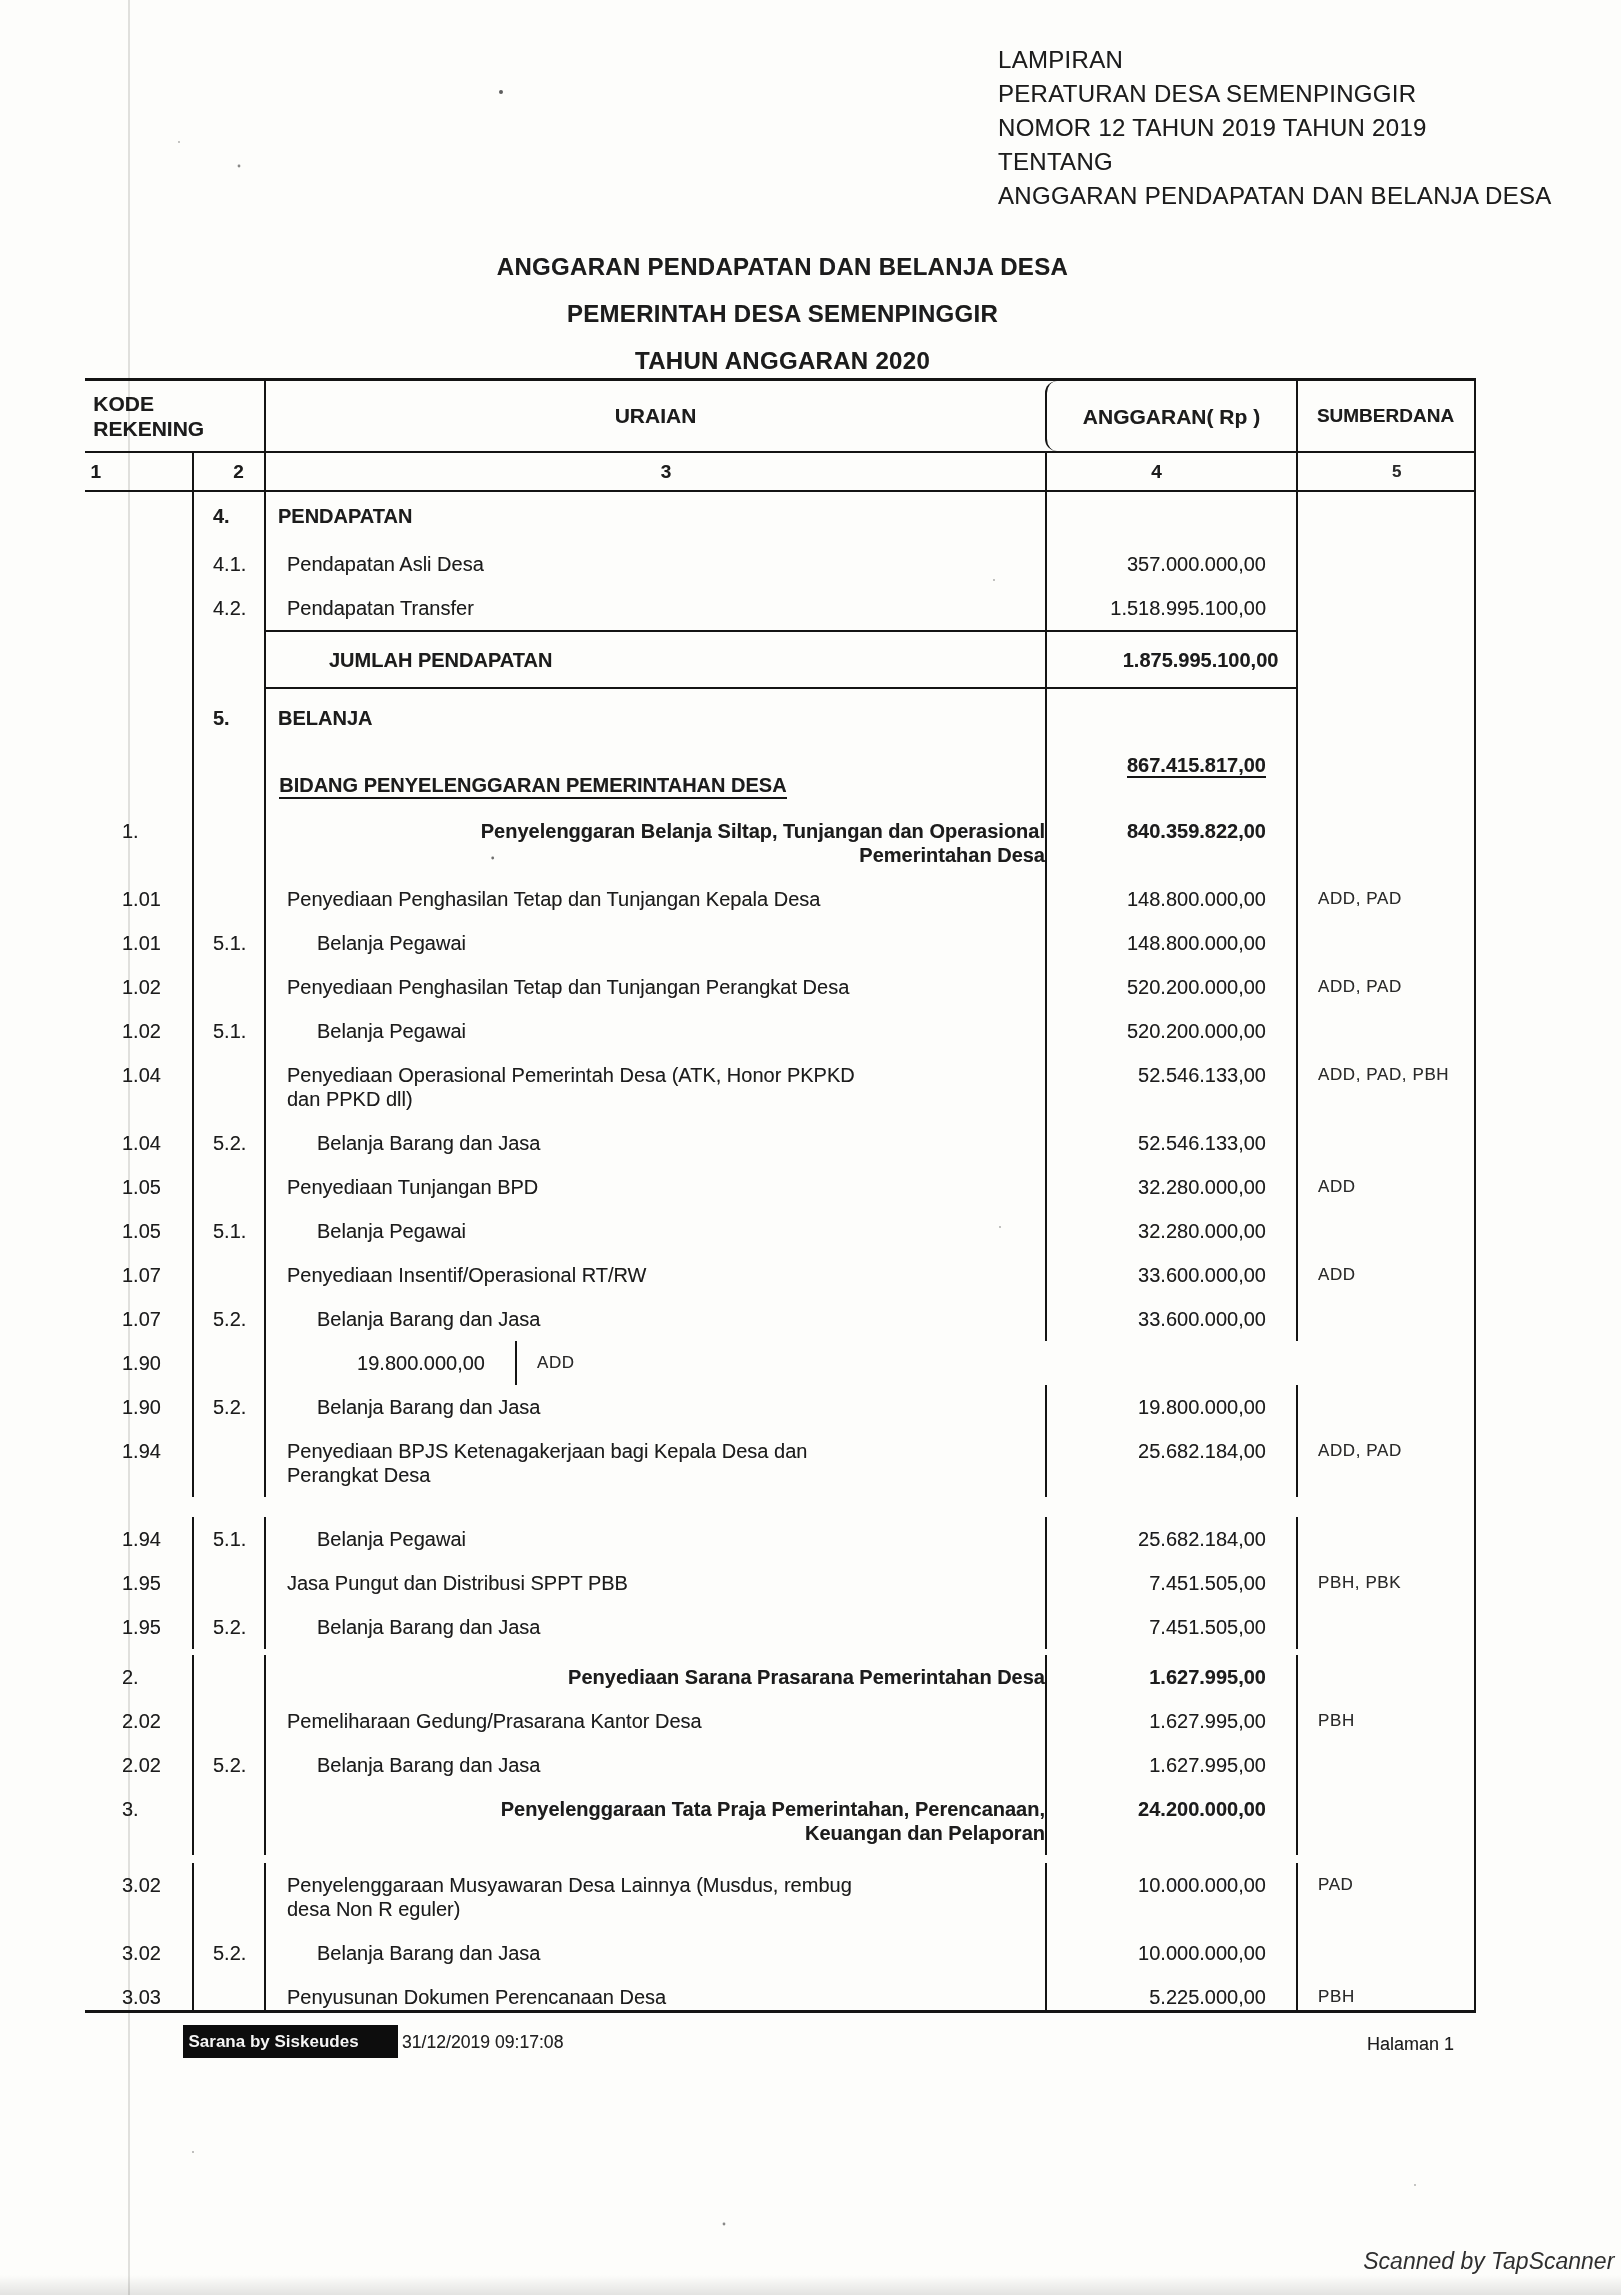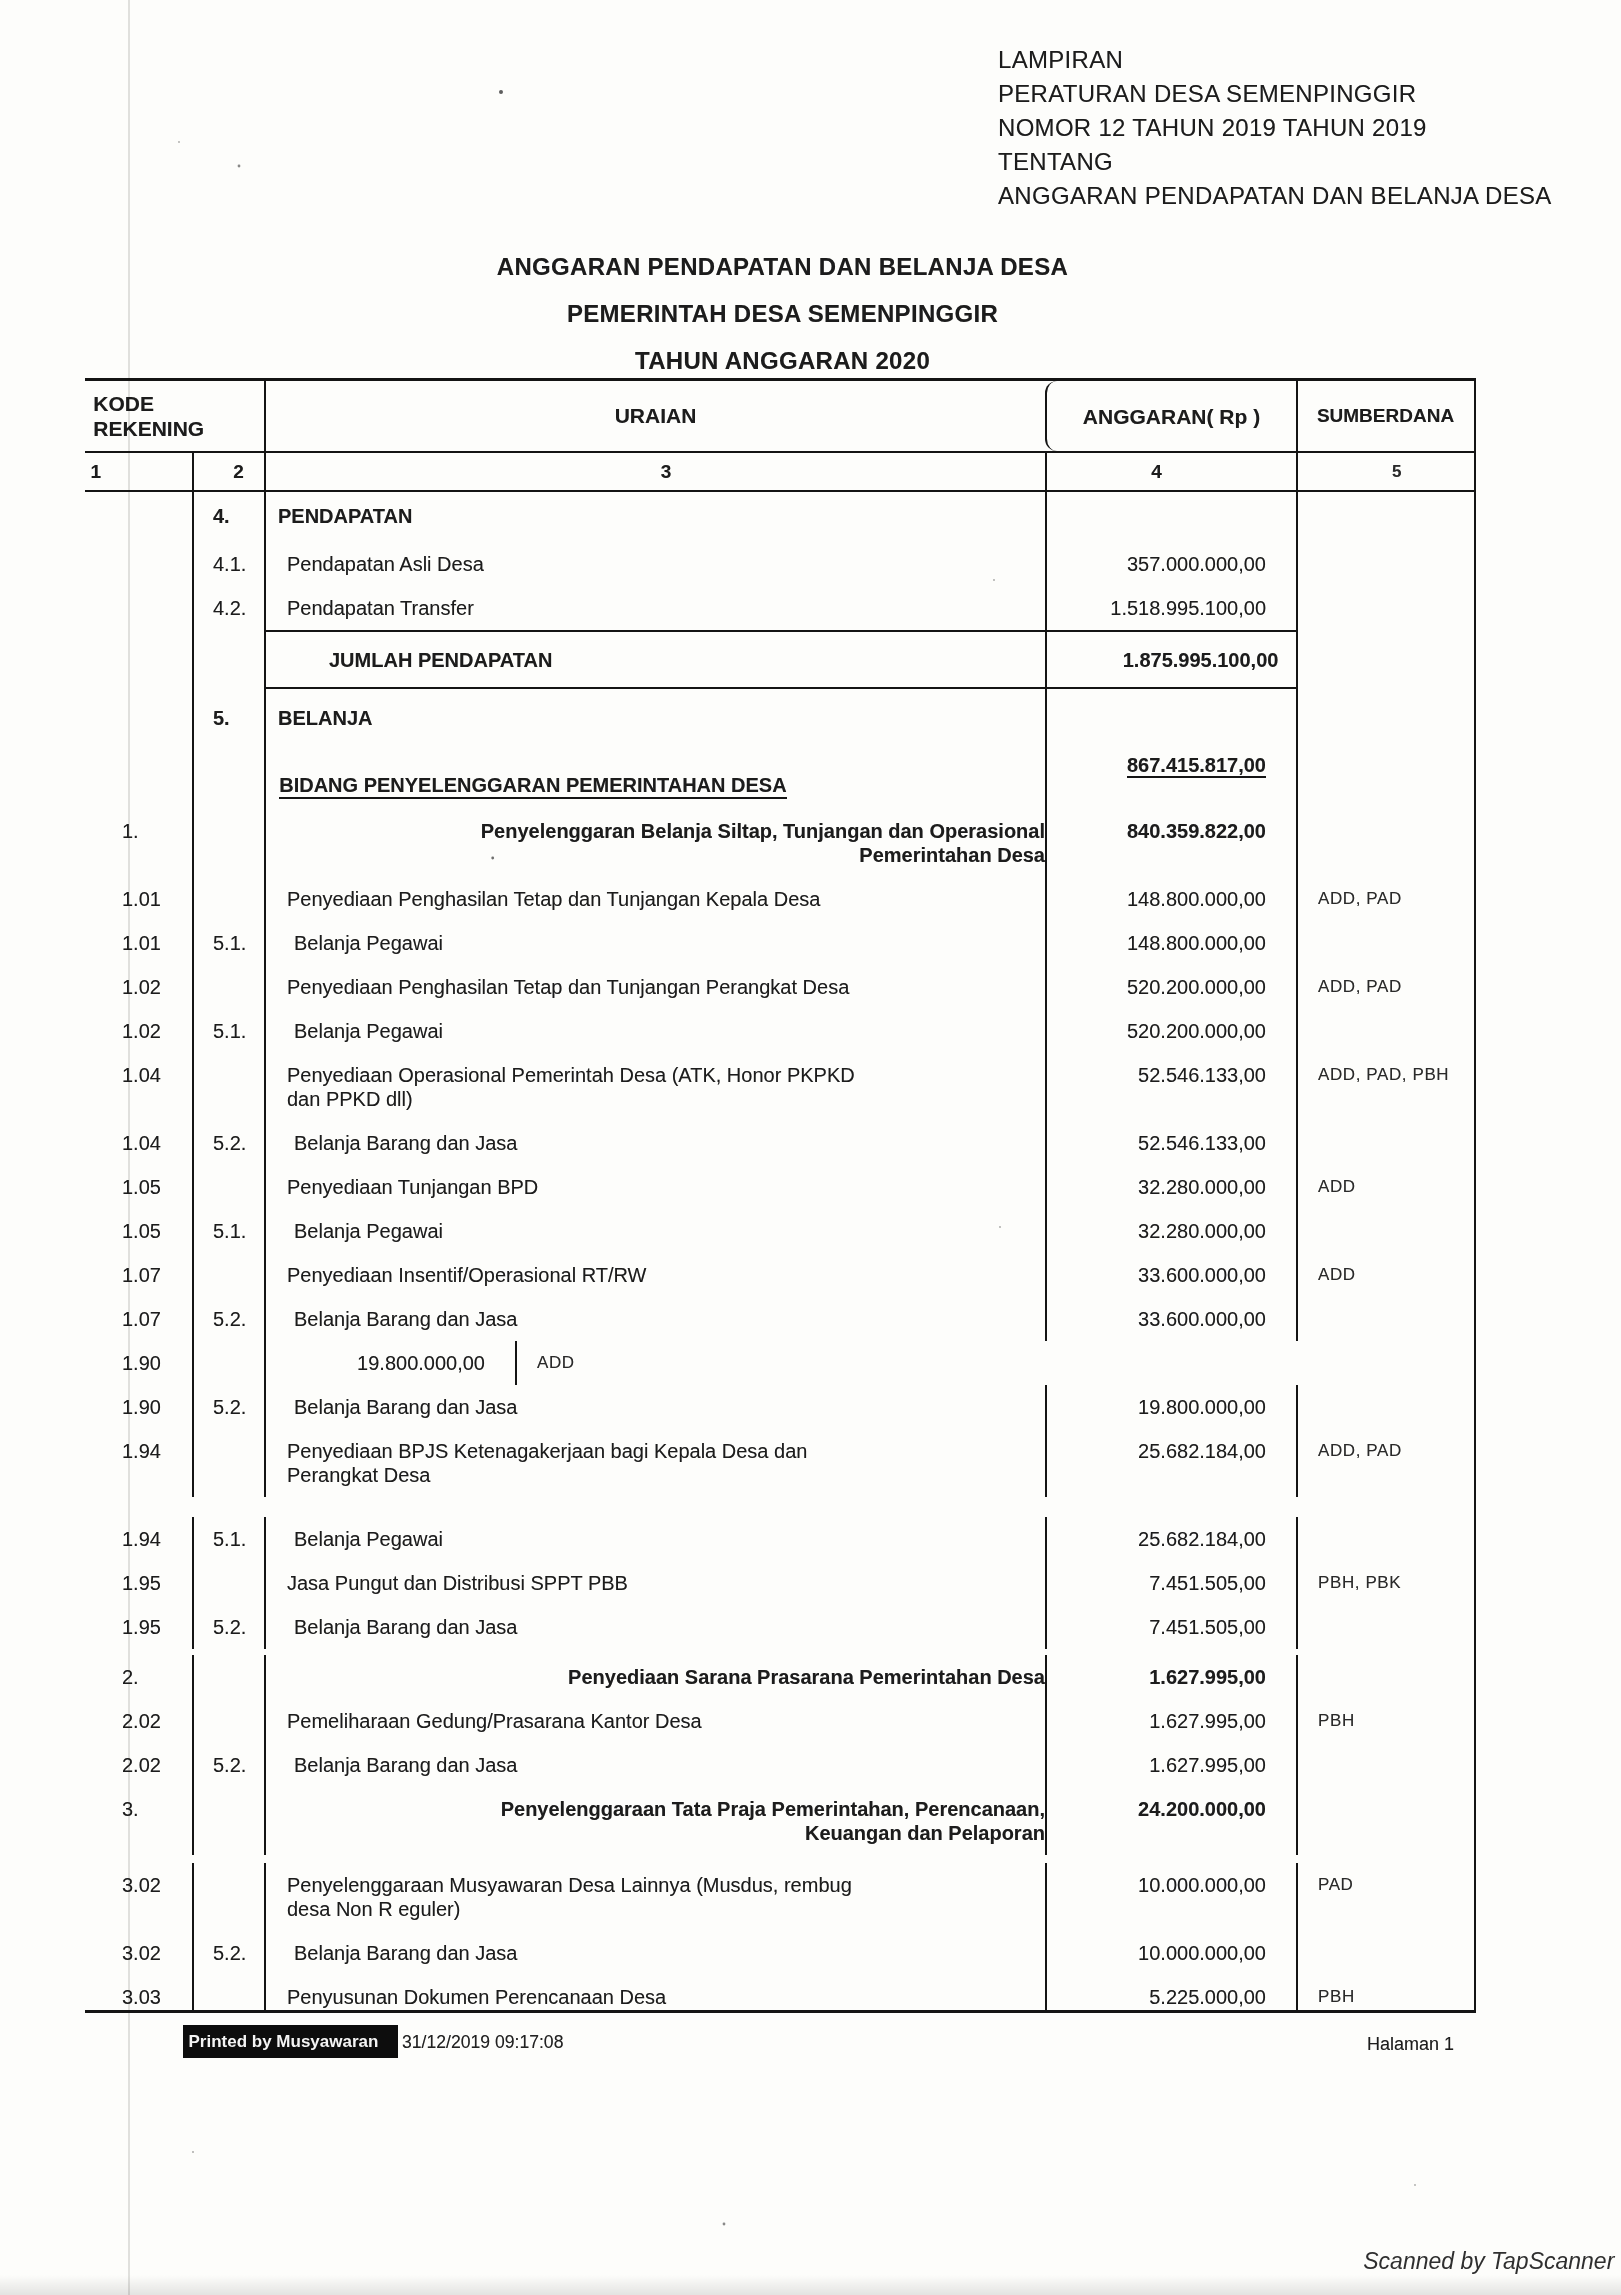--- a/index.html
+++ b/index.html
@@ -58,21 +58,21 @@
   .r .c{padding-top:10px;padding-bottom:10px;}
   .r .c3 .t{display:inline-block;max-width:584px;}
   .r.sec{font-weight:bold;}
   .r.grp .c3,.r.grp .c4{font-weight:bold;padding-left:7px;}
   .r.bidang .c3,.r.bidang .c4{font-weight:bold;}
   .r.bidang .c3 .t,.r.bidang .c4 .t{border-bottom:2.2px solid #141414;padding-bottom:0;margin-top:20px;}
   .r.total .c3,.r.total .c4{font-weight:bold;border-top:2.8px solid #141414;border-bottom:2.8px solid #141414;
     padding-top:15.4px;padding-bottom:15.4px;}
   .r.total .c3{padding-left:63px;}
   .r.total .c4{padding-right:17.6px;padding-left:13px;}
-  .r.sub .c3{padding-left:28px;text-decoration:underline;}
+  .r.sub .c3{padding-left:51px;text-decoration:underline;}
   .r.sec .c3{padding-left:12px;}
   .r.bidang .c3{padding-left:13.2px;}
   .r.grp .c3{padding-left:22px;text-align:right;}
   .r:nth-child(1) .c{padding-top:12px;padding-bottom:14.3px;}
   .r:nth-child(5) .c{padding-top:16.5px;padding-bottom:13.2px;}
   .r:nth-child(20){margin-bottom:20px;}
   .r:nth-child(24){margin-top:6.6px;}
   .r:nth-child(27){margin-bottom:7.7px;}
 
   
@@ -362,20 +362,20 @@
       <div class="c c2"><span class="t"></span></div>
       <div class="c c3"><span class="t">Penyusunan Dokumen Perencanaan Desa (RPJMDesa/RKPDesa dll)</span></div>
       <div class="c c4"><span class="t">5.225.000,00</span></div>
       <div class="c c5"><span class="t">PBH</span></div>
     </div>
 
   </div>
   </div>
 
   <div class="printed-badge">
-    <span>Printed by Musyawaran</span>
+    <span>Sarana by Siskeudes</span>
   </div>
   <div class="timestamp">31/12/2019 09:17:08</div>
   <div class="page-number">Halaman 1</div>
   <div class="watermark">Scanned by TapScanner</div>
 
 </div>
 
 
 </body></html>

